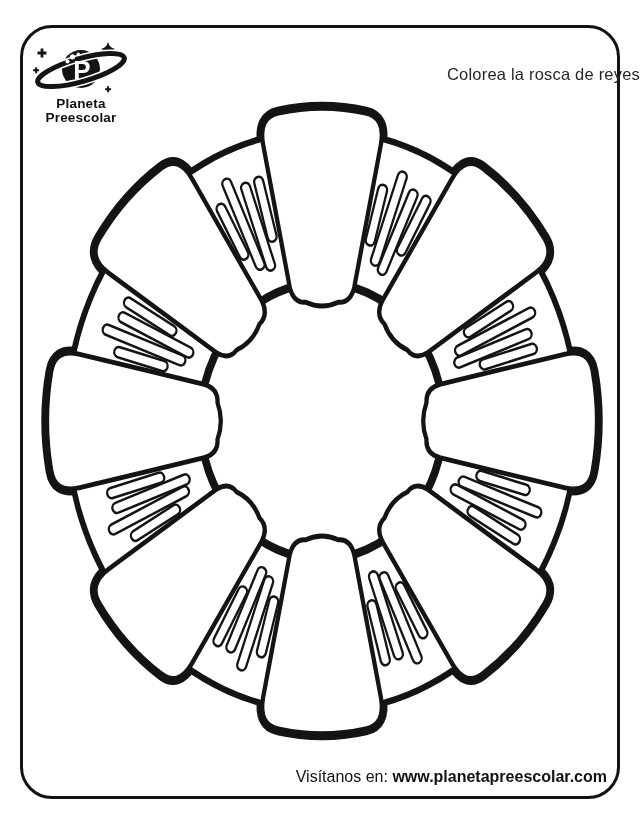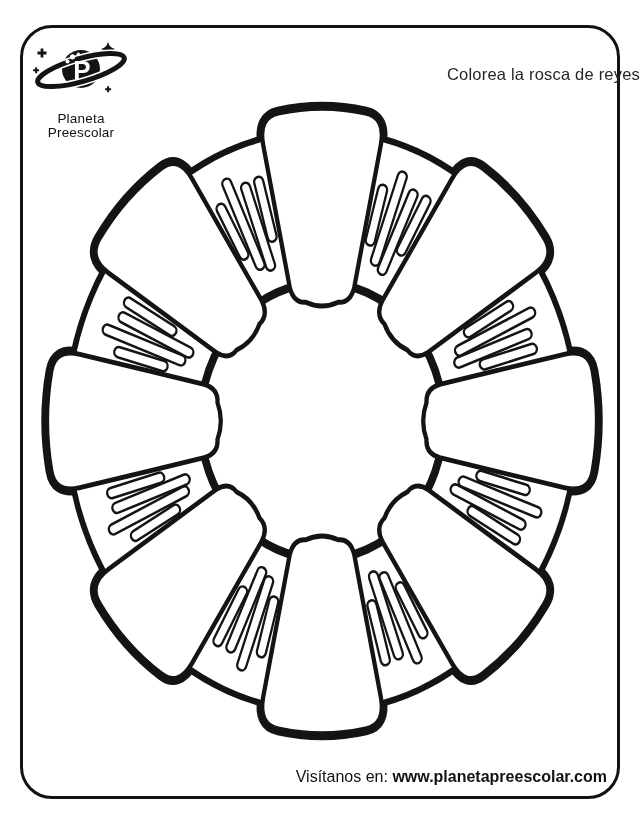--- a/index.html
+++ b/index.html
@@ -10,21 +10,21 @@
   }
   .page-border{
     position:absolute;left:20px;top:25px;width:594px;height:768px;
     border:3px solid #121212;border-radius:32px;background:transparent;
   }
   .logo{
     position:absolute;left:25px;top:40px;width:112px;text-align:center;
   }
   .logo svg{display:block;margin:0 auto;}
   .logo-text{
-    margin-top:16px;font-weight:normal;font-size:13.5px;line-height:1.05;
+    margin-top:1px;font-weight:bold;font-size:13.5px;line-height:1.05;
     letter-spacing:0.2px;color:#111111;
   }
   .page-title{
     position:absolute;left:26px;top:65px;width:614px;text-align:right;
     font-size:16.5px;color:#272727;letter-spacing:0.2px;
   }
   .rosca-wrap{position:absolute;left:18px;top:95px;width:608px;height:655px;}
   .footer{
     position:absolute;right:34px;top:768px;text-align:right;
     font-size:16px;color:#121212;white-space:nowrap;

